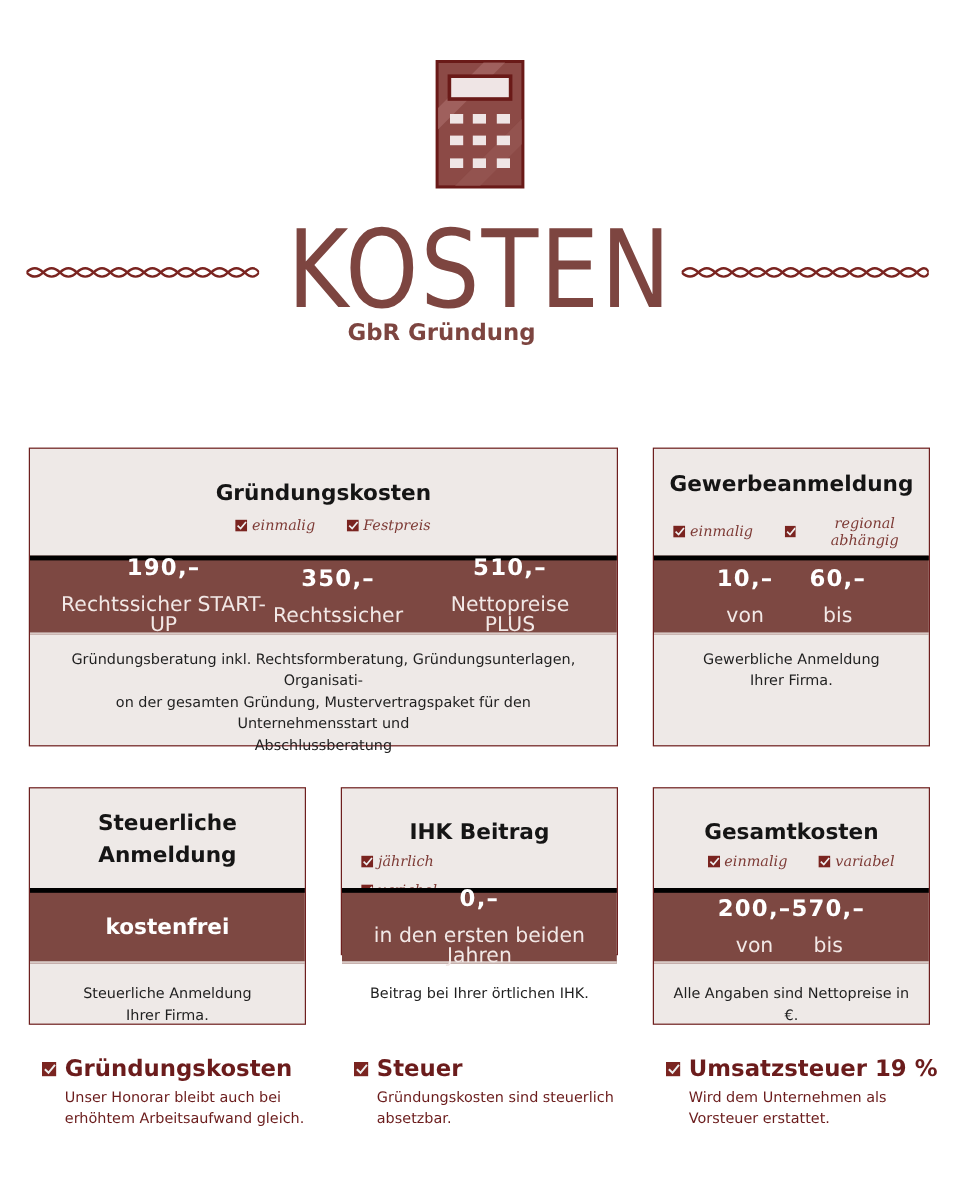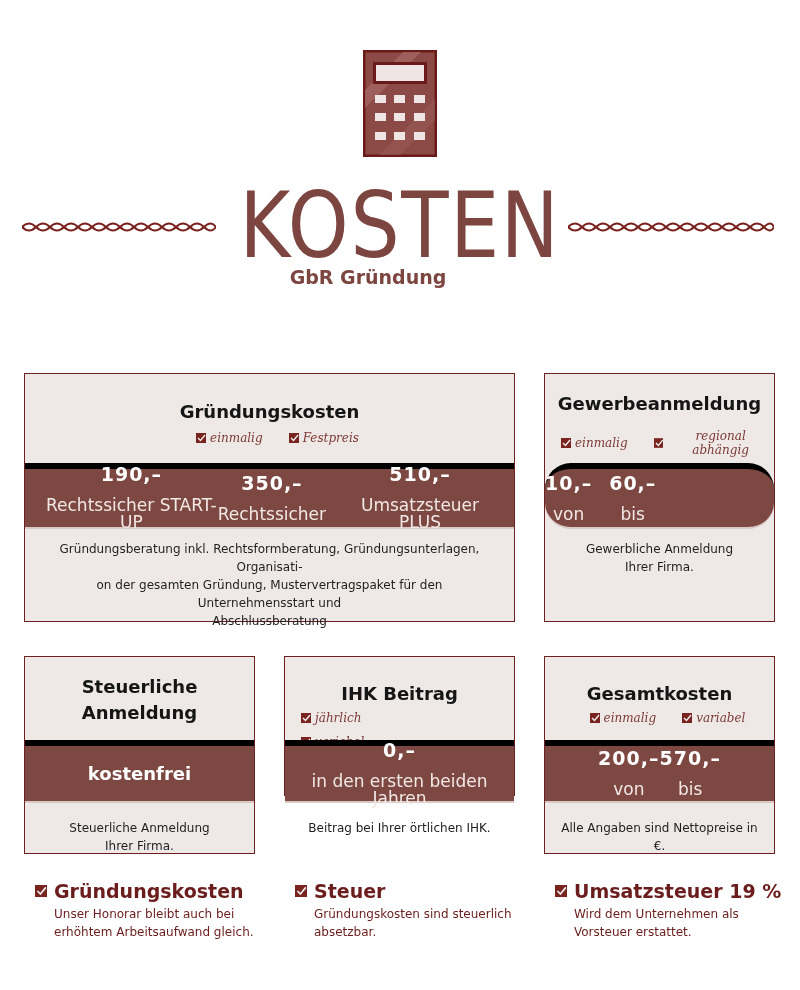--- a/index.html
+++ b/index.html
@@ -28,21 +28,21 @@
   .card-head { text-align: center; }
   .card-title {
     font-family: "DejaVu Sans", sans-serif; font-weight: bold; font-size: 18px;
     color: #151515; line-height: 26px;
   }
   .tags { display: flex; justify-content: center; gap: 10px; margin-top: 6px; }
   .tag { display: flex; align-items: center; gap: 4px; font-family: "DejaVu Serif", serif; font-style: italic; font-size: 12px; color: #7d3a35; padding-left: 16px; }
   .check-icon { display: inline-block; width: 10px; height: 10px; }
   .band {
     position: absolute; left: 0; right: 0; background: #7d4842; color: #ffffff;
-    border-top: 6px solid #000000; border-bottom: 2px solid #d8c9c5;
+    border-top: 4px solid #000000; border-bottom: 2px solid #d8c9c5;
     display: flex; align-items: center;
   }
   .price { text-align: center; line-height: 1; }
   .price .amt { font-size: 19px; font-weight: bold; letter-spacing: 1px; }
   .price .lbl { font-size: 17px; margin-top: 13px; color: #f2e8e6; }
   .desc {
     position: absolute; left: 0; right: 0; text-align: center;
     font-size: 12px; line-height: 18px; color: #1f1f1f; padding: 0 14px;
   }
 
@@ -110,21 +110,21 @@
     <div class="price">
         <div class="amt">190,–</div>
         <div class="lbl">Rechtssicher START-UP</div>
       </div>
     <div class="price" style="margin-right:20px;">
         <div class="amt">350,–</div>
         <div class="lbl">Rechtssicher</div>
       </div>
     <div class="price">
         <div class="amt">510,–</div>
-        <div class="lbl">Umsatzsteuer PLUS</div>
+        <div class="lbl">Nettopreise PLUS</div>
       </div>
   </div>
   <div class="desc" style="top:166px;">
     <div>Gründungsberatung inkl. Rechtsformberatung, Gründungsunterlagen, Organisati-</div>
     <div>on der gesamten Gründung, Mustervertragspaket für den Unternehmensstart und</div>
     <div>Abschlussberatung</div>
   </div>
 </div>
 
 <div class="card" style="left:544px; top:373px; width:231px; height:249px;">
@@ -140,21 +140,21 @@
         </span>
       <span class="tag">
           <svg class="check-icon" viewBox="0 0 10 10">
             <rect width="10" height="10" fill="#7a2420"></rect>
             <path d="M2 5 L4.5 7.5 L9 2" stroke="#eee" stroke-width="1.4" fill="none"></path>
           </svg>
           <span>regional abhängig</span>
         </span>
     </div>
   </div>
-  <div class="band" style="top:89px; height:66px; gap:17px;border-radius:26px;">
+  <div class="band" style="top:89px; height:66px; justify-content:center; gap:30px;">
     <div class="price">
         <div class="amt">10,–</div>
         <div class="lbl">von</div>
       </div>
     <div class="price">
         <div class="amt">60,–</div>
         <div class="lbl">bis</div>
       </div>
   </div>
   <div class="desc" style="top:166px;">

